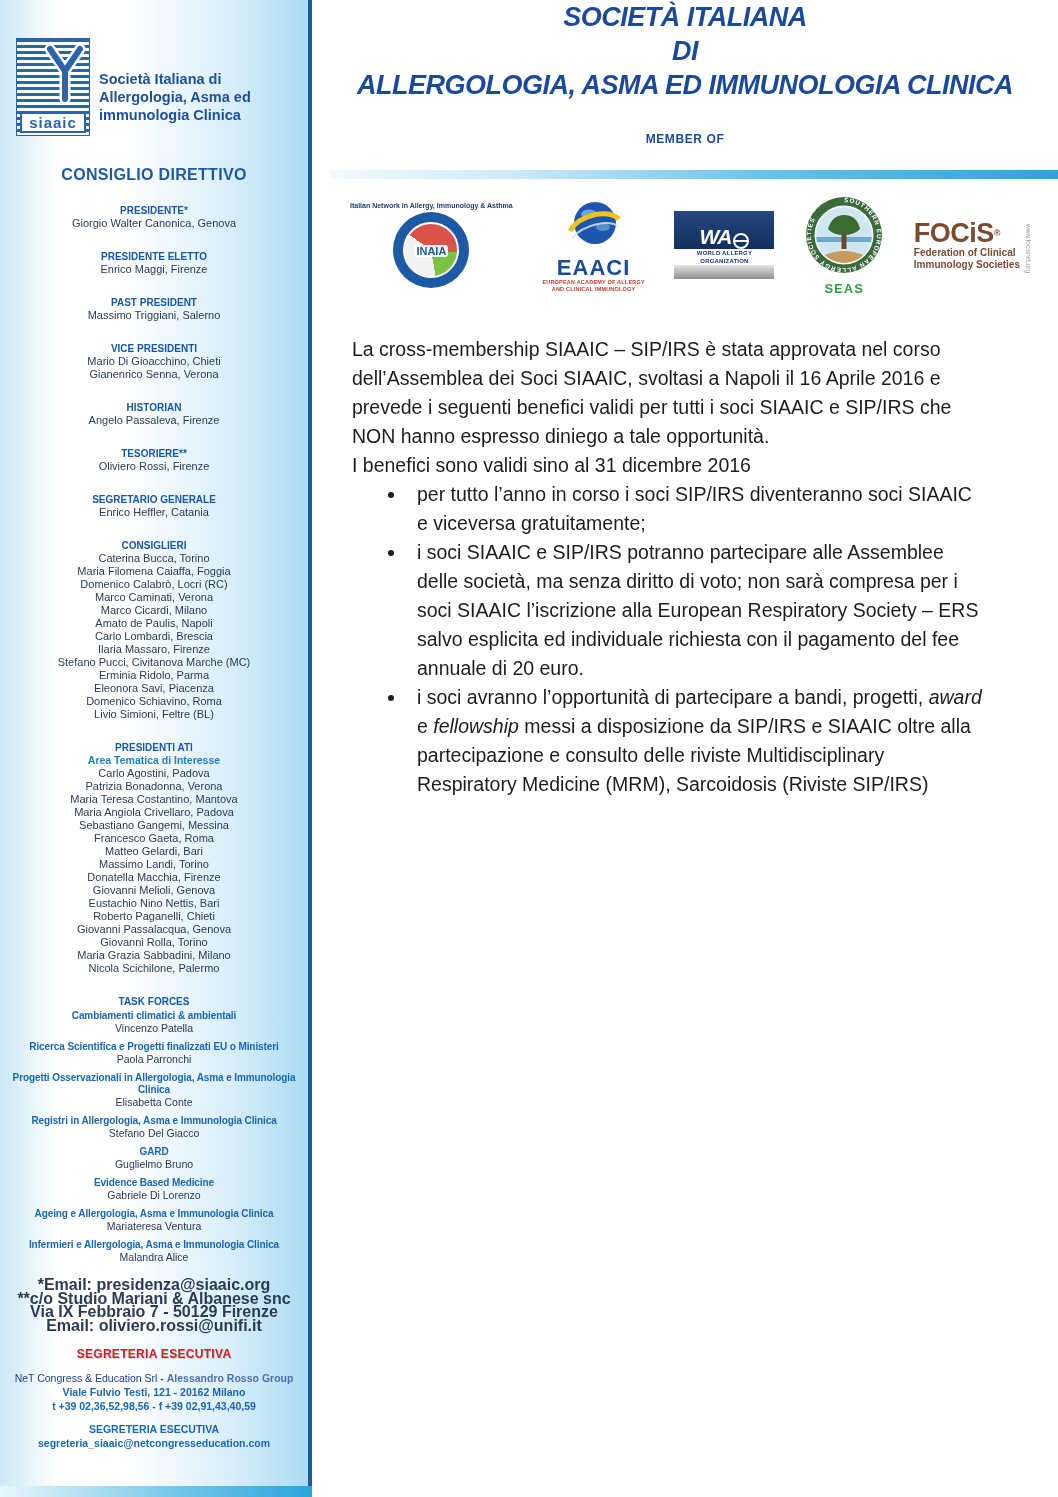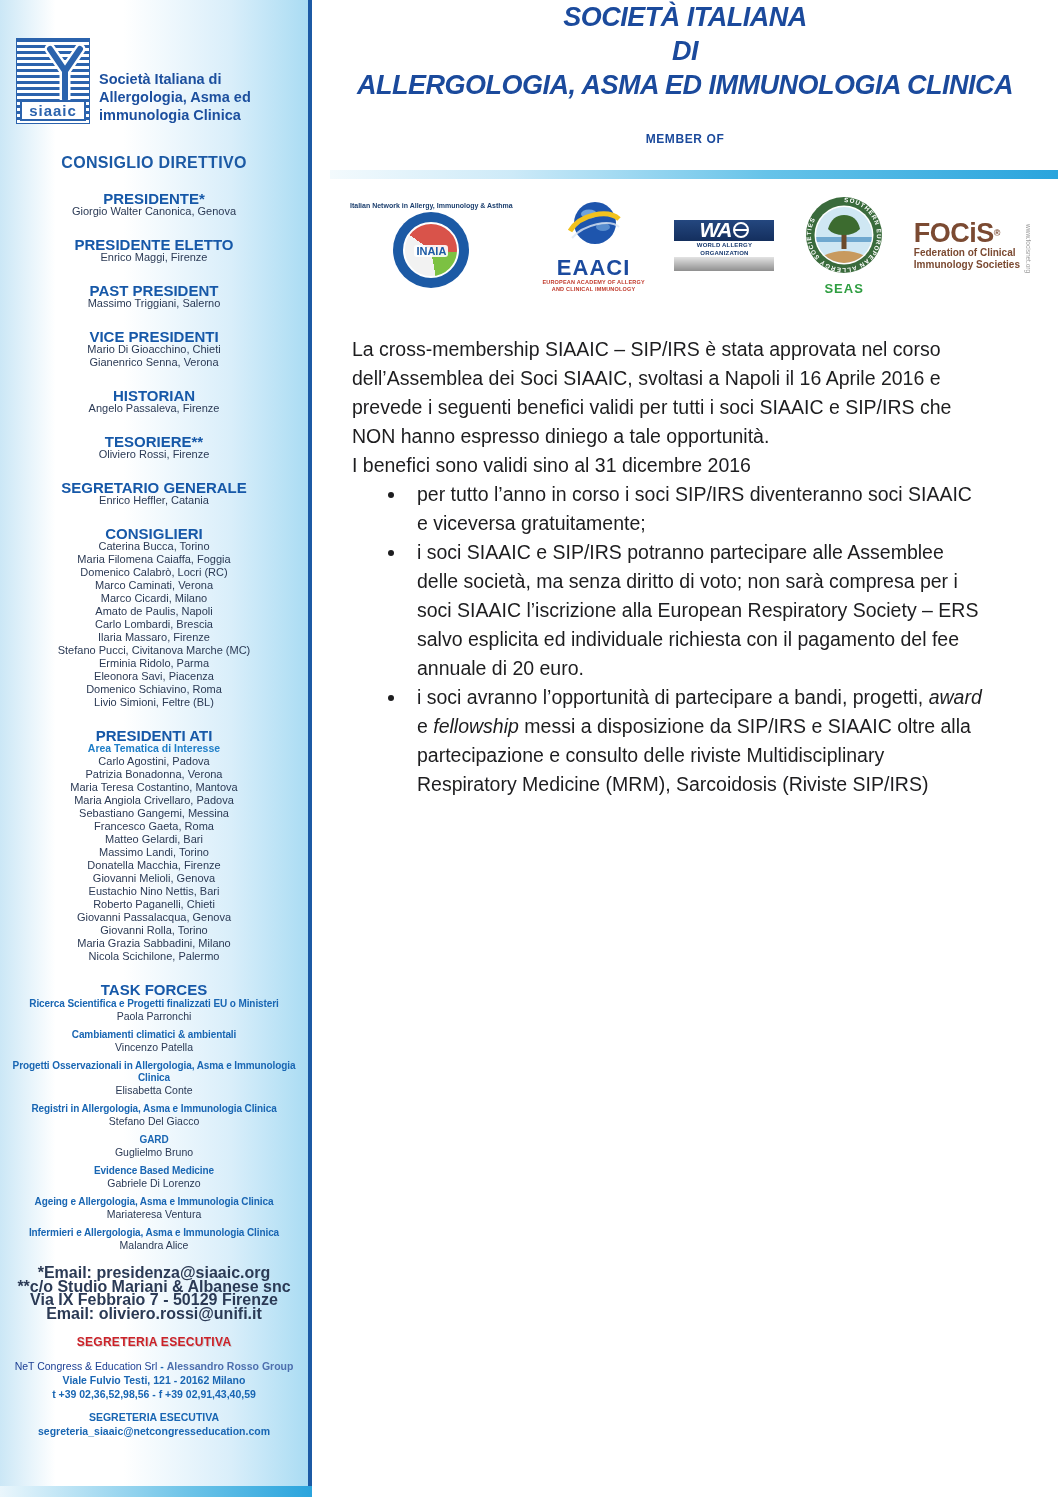--- a/index.html
+++ b/index.html
@@ -12,38 +12,38 @@
 
   
   .sidebar {
     width:312px; flex:0 0 312px; height:100%;
     background:linear-gradient(90deg,#cbe7f6 0%,#ffffff 18%,#ffffff 40%,#d9eefa 75%,#aadcf3 100%);
     border-right:4px solid #1c5aa5;
     text-align:center; padding:0 6px; position:relative;
   }
   .logo-row { display:flex; gap:9px; margin:38px 2px 0 10px; text-align:left; }
   .logo-box {
-    width:74px; height:86px; flex:0 0 74px; position:relative;
+    width:74px; height:98px; flex:0 0 74px; position:relative;
     background:repeating-linear-gradient(180deg,#2b63ad 0 3px,#ffffff 3px 6px);
     border:1px solid #2b63ad;
   }
   .logo-box svg { position:absolute; top:2px; right:1px; }
   .logo-acronym {
     position:absolute; bottom:2px; left:3px; right:3px; background:#ffffff;
     border:2px solid #2b63ad; color:#2b63ad; font-weight:bold; font-size:15px;
     text-align:center; line-height:17px; letter-spacing:1px;
   }
   .logo-text { margin-top:32px; }
   .logo-text div { font-size:14.5px; font-weight:bold; color:#1c4f9e; line-height:18px; }
 
   .cd-heading { margin-top:30px; font-size:16px; font-weight:bold; color:#1c5aa5; letter-spacing:0.3px; }
 
   .officers { margin-top:13px; }
   .officer-group { margin-bottom:9px; }
-  .s-label { font-size:15px; font-weight:bold; color:#1658a8; line-height:13px;margin-top:20px; }
+  .s-label { font-size:10px; font-weight:bold; color:#1658a8; line-height:13px;margin-top:20px; }
   .s-names { font-size:11px; color:#2b3a55; line-height:13px; white-space:pre-line; }
   .names .gen-item { font-size:11px; color:#2b3a55; line-height:13px; }
   .section { margin-top:11px; }
   .sub-blue { font-size:10.5px; font-weight:bold; color:#1e7ec8; line-height:13px; }
 
   .tf { margin-top:2px; }
   .tf-item { margin-bottom:6px; }
   .tf-area { font-size:10px; font-weight:bold; color:#1966b3; line-height:12px; letter-spacing:-0.1px; }
   .tf-name { font-size:10.5px; color:#2b3a55; line-height:13px; }
 
@@ -91,22 +91,22 @@
   .inaia-label { position:absolute; top:33px; left:50%; transform:translateX(-50%);
                  background:rgba(255,255,255,0.9); border-radius:3px; padding:0 2px;
                  font-size:11px; font-weight:800; color:#1c5aa5; }
 
   
   .eaaci-label { font-size:22px; font-weight:800; color:#1b4a9e; letter-spacing:1px; line-height:22px; margin-top:1px; }
   .eaaci-cap { font-size:5.5px; font-weight:bold; color:#c0392b; line-height:6.5px; letter-spacing:0.2px; }
 
   
   .wao-box { width:100px; }
-  .wao-top { height:21px; background:linear-gradient(180deg,#24477f,#142f5e); display:flex;
-             align-items:center; justify-content:center; gap:1px; }
+  .wao-top { height:38px; background:linear-gradient(180deg,#24477f,#142f5e); display:flex;
+             align-items:flex-end; justify-content:center; gap:1px; }
   .wao-text { color:#ffffff; font-weight:800; font-style:italic; font-size:21px; letter-spacing:-1px; }
   .wao-o { width:16px; height:16px; border:2.5px solid #ffffff; border-radius:50%; position:relative; margin-left:1px; }
   .wao-o::before { content:""; position:absolute; left:-1px; right:-1px; top:5px; height:2px; background:#ffffff; }
   .wao-band { background:#ffffff; color:#16386e; font-size:6px; font-weight:bold;
               letter-spacing:0.2px; line-height:8px; }
   .wao-bottom { height:14px; background:linear-gradient(180deg,#e3e3e3,#8f8f8f); }
 
   
   .seas-label { font-size:13px; font-weight:800; color:#2f9e41; letter-spacing:1px; margin-top:2px; }
 
@@ -230,27 +230,27 @@
           <div class="gen-item">Nicola Scichilone, Palermo</div>
         </div>
     </div>
 
     <div class="section">
       <div class="s-label">TASK FORCES</div>
       <div class="tf">
 
 
           <div class="tf-item">
+            <div class="tf-area">Cambiamenti climatici &amp; ambientali</div>
+            <div class="tf-name">Vincenzo Patella</div>
+          </div>
+
+          <div class="tf-item">
             <div class="tf-area">Ricerca Scientifica e Progetti finalizzati EU o Ministeri</div>
             <div class="tf-name">Paola Parronchi</div>
-          </div>
-
-          <div class="tf-item">
-            <div class="tf-area">Cambiamenti climatici &amp; ambientali</div>
-            <div class="tf-name">Vincenzo Patella</div>
           </div>
 
           <div class="tf-item">
             <div class="tf-area">Progetti Osservazionali in Allergologia, Asma e Immunologia Clinica</div>
             <div class="tf-name">Elisabetta Conte</div>
           </div>
 
           <div class="tf-item">
             <div class="tf-area">Registri in Allergologia, Asma e Immunologia Clinica</div>
             <div class="tf-name">Stefano Del Giacco</div>

